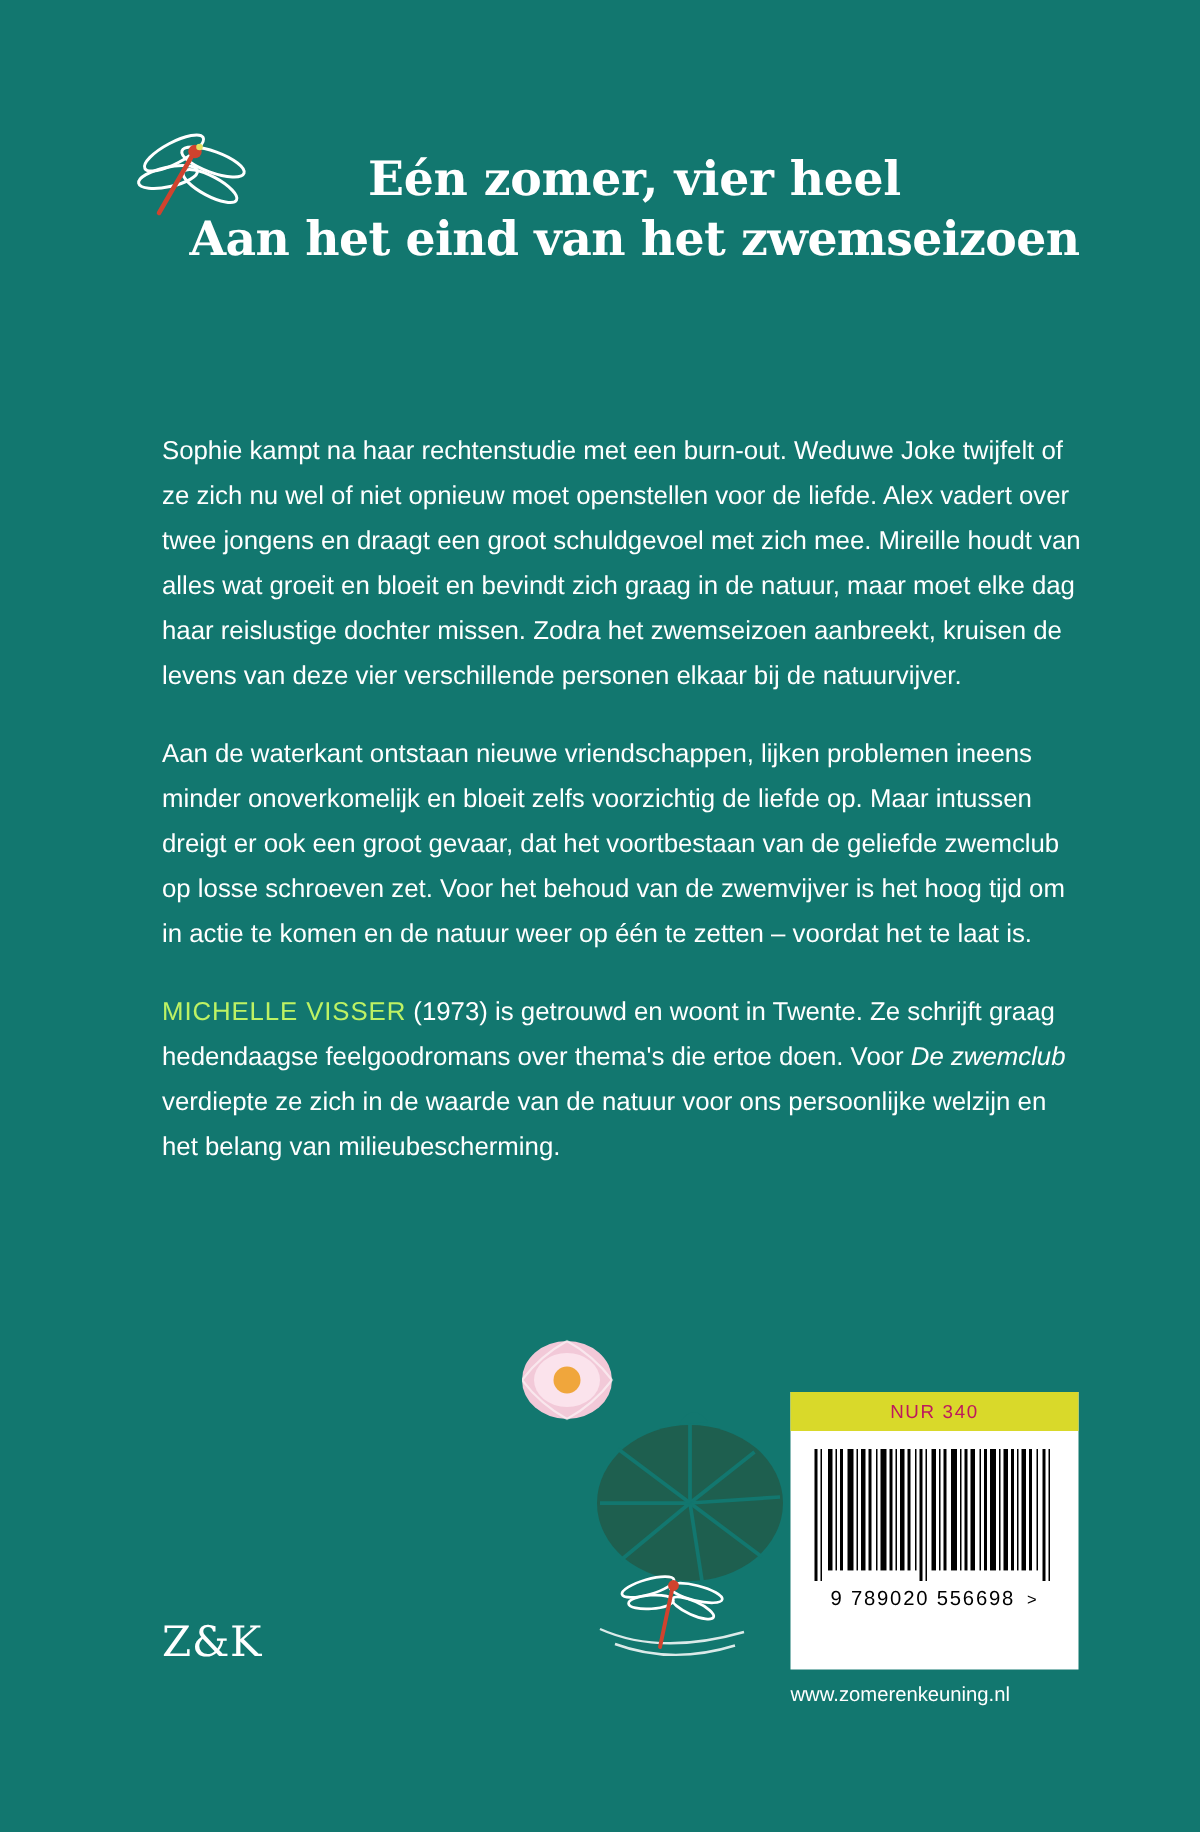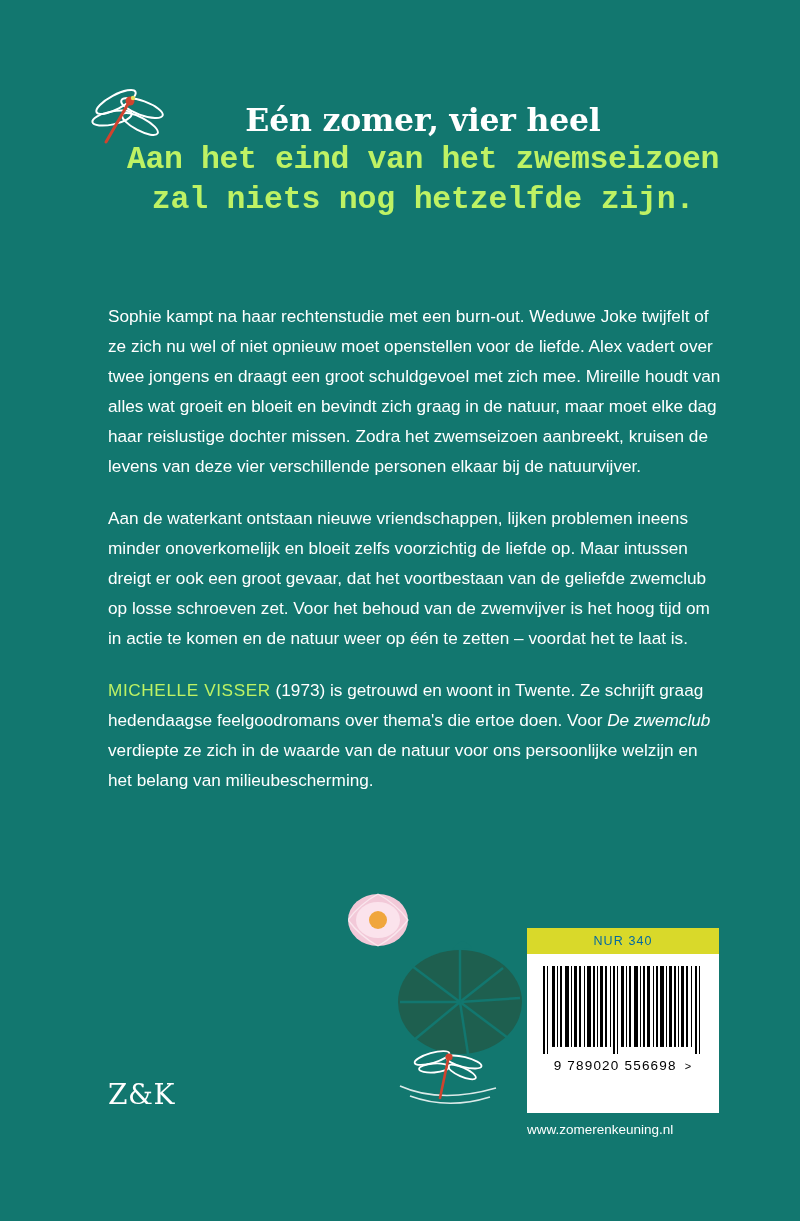--- a/index.html
+++ b/index.html
@@ -42,40 +42,39 @@
     font-size: 31.5px;
     line-height: 40px;
     letter-spacing: -0.2px;
   }
   .headline .white {
     color: #ffffff;
     display: block;
     text-align: center;
   }
   .headline .yellow {
-    color: #bef264;
+    color: #ffffff;
     display: block;
     text-align: center;
-    font-family: Liberation Mono, monospace;
   }
   .headline .line3 { letter-spacing: -0.4px; }
 
   
   .body-copy {
     position: absolute;
     left: 108px;
     top: 285px;
     width: 618px;
     color: #ffffff;
     font-size: 17.2px;
     line-height: 30px;
     font-family: "Liberation Sans", sans-serif;
   }
   .body-copy p {
-    margin: 16px 0 22px 0;
+    margin: 0 0 22px 0;
   }
   .body-copy p:last-child { margin-bottom: 0; }
 
   .author-name {
     color: #bef264;
     letter-spacing: 0.6px;
   }
   .italic { font-style: italic; }
 
   
@@ -92,21 +91,21 @@
     position: absolute;
     left: 527px;
     top: 928px;
     width: 192px;
     height: 185px;
     background: #ffffff;
   }
   .nur-bar {
     height: 26px;
     background: #d9d92a;
-    color: #0369a1;
+    color: #be185d;
     font-size: 12.5px;
     letter-spacing: 1.1px;
     display: flex;
     align-items: center;
     justify-content: center;
     font-family: "Liberation Sans", sans-serif;
   }
   .barcode-area {
     padding: 12px 14px 4px 14px;
     height: 104px;
@@ -168,21 +167,20 @@
 
       <line x1="42" y1="24" x2="20" y2="62" stroke="#d0432e" stroke-width="3" stroke-linecap="round"></line>
       <circle cx="44" cy="21" r="4.5" fill="#d0432e"></circle>
       <circle cx="47" cy="18" r="2.2" fill="#e4e05f"></circle>
     </svg>
   </div>
 
   <div class="headline">
     <span class="white">Eén zomer, vier heel</span>
     <span class="yellow line3">Aan het eind van het zwemseizoen</span>
-    <span class="yellow">zal niets nog hetzelfde zijn.</span>
   </div>
 
   <div class="body-copy">
     <p>Sophie kampt na haar rechtenstudie met een burn-out. Weduwe Joke twijfelt of ze zich nu wel of niet opnieuw moet openstellen voor de liefde. Alex vadert over twee jongens en draagt een groot schuldgevoel met zich mee. Mireille houdt van alles wat groeit en bloeit en bevindt zich graag in de natuur, maar moet elke dag haar reislustige dochter missen. Zodra het zwemseizoen aanbreekt, kruisen de levens van deze vier verschillende personen elkaar bij de natuurvijver.</p>
     <p>Aan de waterkant ontstaan nieuwe vriendschappen, lijken problemen ineens minder onoverkomelijk en bloeit zelfs voorzichtig de liefde op. Maar intussen dreigt er ook een groot gevaar, dat het voortbestaan van de geliefde zwemclub op losse schroeven zet. Voor het behoud van de zwemvijver is het hoog tijd om in actie te komen en de natuur weer op één te zetten – voordat het te laat is.</p>
     <p><span class="author-name">MICHELLE VISSER</span><span> (1973) is getrouwd en woont in Twente. Ze schrijft graag hedendaagse feelgoodromans over thema's die ertoe doen. Voor </span><span class="italic">De zwemclub</span><span> verdiepte ze zich in de waarde van de natuur voor ons persoonlijke welzijn en het belang van milieubescherming.</span></p>
   </div>
 
   <div class="lily-art">
     <svg viewBox="0 0 200 230" width="200" height="230" xmlns="http://www.w3.org/2000/svg">

